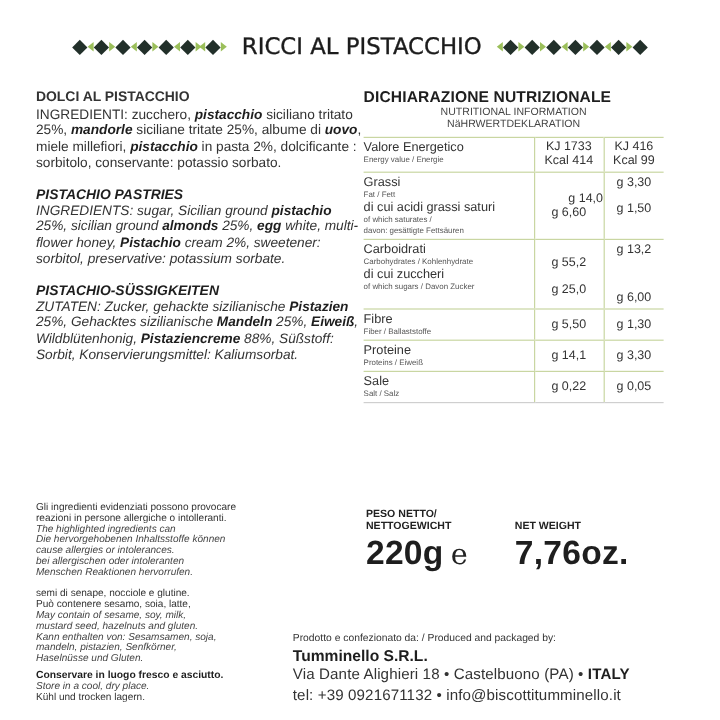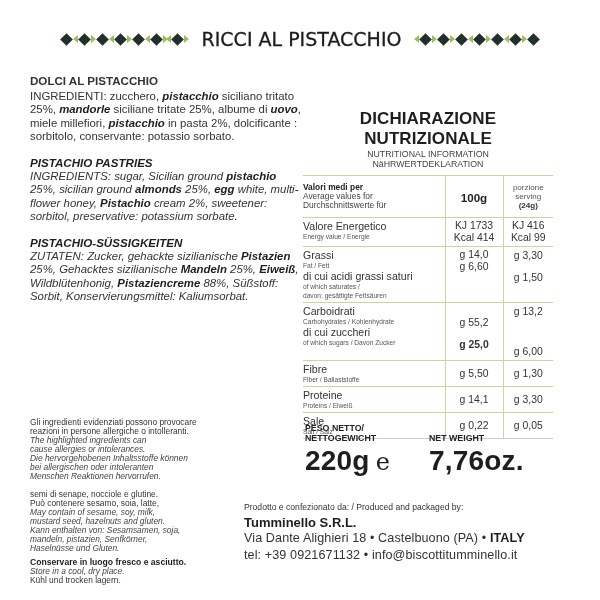--- a/index.html
+++ b/index.html
@@ -17,21 +17,21 @@
     .left-col { position: absolute; left: 30px; top: 74px; width: 272px; font-size: 11.4px; line-height: 13.6px; color: #333; }
     .left-col .head1 { font-size: 11.6px; letter-spacing: 0.1px; }
     .left-col .head2 { font-weight: bold; font-size: 11.6px; }
     .left-col b { font-weight: bold; color: #1e1e1e; font-style: italic; }
     .ing-it { margin-top: 2px; }
     .section { margin-top: 12px; }
     .section .sh { font-weight: bold; font-style: italic; font-size: 11.6px; color: #1e1e1e; }
     .section .body { font-style: italic; }
 
     .nutr { position: absolute; left: 303px; top: 73px; width: 250px; }
-    .nutr-h1 { text-align: center; font-weight: bold; font-size: 17px; color: #1e1e1e; letter-spacing: 0.1px; margin-top: 36px; }
+    .nutr-h1 { text-align: left; font-weight: bold; font-size: 13px; color: #1e1e1e; letter-spacing: 0.1px; }
     .nutr-h2 { text-align: center; font-size: 8.8px; color: #444; line-height: 10px; }
     table.nt { width: 250px; border-collapse: collapse; margin-top: 6px; border-top: 1.5px solid #c9d6a2; }
     table.nt td { border-bottom: 1.5px solid #c9d6a2; vertical-align: top; padding: 2px 0 2px 0; }
     table.nt td.c2 { border-left: 1.5px solid #c9d6a2; width: 58px; text-align: center; }
     table.nt td.c3 { border-left: 1.5px solid #c9d6a2; width: 50px; text-align: center; }
     table.nt tr.last td { border-bottom: 1.5px solid #cfcfcf; }
     .lbl { font-size: 10.6px; color: #333; line-height: 12px; }
     .sub { font-size: 6.6px; color: #555; line-height: 9px; }
     .val { font-size: 10.4px; color: #333; line-height: 12px; }
     .hdr-l1 { font-size: 8.4px; font-weight: bold; color: #222; line-height: 9px; }
@@ -44,21 +44,21 @@
     .allergen i { color: #444; }
     .allergen .gap { height: 9px; }
     .allergen .store { font-weight: bold; font-size: 8.6px; color: #1e1e1e; margin-top: 5px; }
 
     .weight { position: absolute; left: 305px; top: 423px; width: 290px; }
     .w-lbl { font-size: 8.8px; font-weight: bold; color: #222; line-height: 10px; }
     .w-big { font-size: 28px; font-weight: bold; color: #1e1e1e; letter-spacing: 0.2px; }
     .w-e { font-family: "DejaVu Serif", serif; font-size: 24px; font-weight: normal; margin-left: 6px; color: #222; }
 
     .producer { position: absolute; left: 244px; top: 502px; width: 350px; color: #333; }
-    .p-intro { font-size: 8.6px; line-height: 11px; }
+    .p-intro { font-size: 8.6px; line-height: 11px; margin-top: 24px; }
     .p-name { font-size: 13px; font-weight: bold; color: #1e1e1e; margin-top: 2px; }
     .p-line { font-size: 12.6px; line-height: 17px; letter-spacing: 0.1px; }
     .p-line b { font-weight: bold; color: #1e1e1e; }
   </style>
 </head>
 <body>
 
 <div class="title-row">
   <div class="deco">
     <span class="d"></span>
@@ -111,35 +111,20 @@
   </div>
 </div>
 
 <div class="nutr">
   <div class="nutr-h1">DICHIARAZIONE NUTRIZIONALE</div>
   <div class="nutr-h2">NUTRITIONAL INFORMATION</div>
   <div class="nutr-h2">NäHRWERTDEKLARATION</div>
 
   <table class="nt">
     <tbody>
-        <tr>
-      <td style="padding:7px 0 7px 0;">
-        <div class="hdr-l1">Valori medi per</div>
-        <div class="hdr-l2">Average values for</div>
-        <div class="hdr-l2">Durchschnittswerte für</div>
-      </td>
-      <td class="c2" style="vertical-align:middle;">
-        <span class="hdr-100">100g</span>
-      </td>
-      <td class="c3" style="vertical-align:middle;">
-        <div class="hdr-p">porzione</div>
-        <div class="hdr-p">serving</div>
-        <div class="hdr-pb">(24g)</div>
-      </td>
-    </tr>
 
     <tr>
       <td>
         <div class="lbl">Valore Energetico</div>
         <div class="sub">Energy value / Energie</div>
       </td>
       <td class="c2">
         <div class="val">KJ 1733</div>
         <div class="val">Kcal 414</div>
       </td>
@@ -151,39 +136,39 @@
 
     <tr>
       <td>
         <div class="lbl">Grassi</div>
         <div class="sub">Fat / Fett</div>
         <div class="lbl">di cui acidi grassi saturi</div>
         <div class="sub">of which saturates /</div>
         <div class="sub">davon: gesättigte Fettsäuren</div>
       </td>
       <td class="c2">
-        <div class="val" style="margin-top:0;">g 14,0</div>
+        <div class="val" style="margin-top:14px;text-align:right;">g 14,0</div>
         <div class="val" style="margin-top:0;">g 6,60</div>
       </td>
       <td class="c3">
         <div class="val" style="margin-top:1px;">g 3,30</div>
         <div class="val" style="margin-top:10px;">g 1,50</div>
       </td>
     </tr>
 
     <tr>
       <td>
         <div class="lbl">Carboidrati</div>
         <div class="sub">Carbohydrates / Kohlenhydrate</div>
         <div class="lbl">di cui zuccheri</div>
         <div class="sub">of which sugars / Davon Zucker</div>
       </td>
       <td class="c2">
         <div class="val" style="margin-top:12px;">g 55,2</div>
-        <div class="val" style="margin-top:10px;font-weight:bold;">g 25,0</div>
+        <div class="val" style="margin-top:10px;">g 25,0</div>
       </td>
       <td class="c3">
         <div class="val" style="margin-top:1px;">g 13,2</div>
         <div class="val" style="margin-top:28px;">g 6,00</div>
       </td>
     </tr>
 
     <tr>
       <td>
         <div class="lbl">Fibre</div>
@@ -223,22 +208,22 @@
       </td>
     </tr>
   </tbody>
     </table>
 </div>
 
 <div class="allergen">
   <div>Gli ingredienti evidenziati possono provocare</div>
   <div>reazioni in persone allergiche o intolleranti.</div>
   <div><i>The highlighted ingredients can</i></div>
+  <div><i>Die hervorgehobenen Inhaltsstoffe können</i></div>
   <div><i>cause allergies or intolerances.</i></div>
-  <div><i>Die hervorgehobenen Inhaltsstoffe können</i></div>
   <div><i>bei allergischen oder intoleranten</i></div>
   <div><i>Menschen Reaktionen hervorrufen.</i></div>
   <div class="gap"></div>
   <div>semi di senape, nocciole e glutine.</div>
   <div>Può contenere sesamo, soia, latte,</div>
   <div><i>May contain of sesame, soy, milk,</i></div>
   <div><i>mustard seed, hazelnuts and gluten.</i></div>
   <div><i>Kann enthalten von: Sesamsamen, soja,</i></div>
   <div><i>mandeln, pistazien, Senfkörner,</i></div>
   <div><i>Haselnüsse und Gluten.</i></div>

